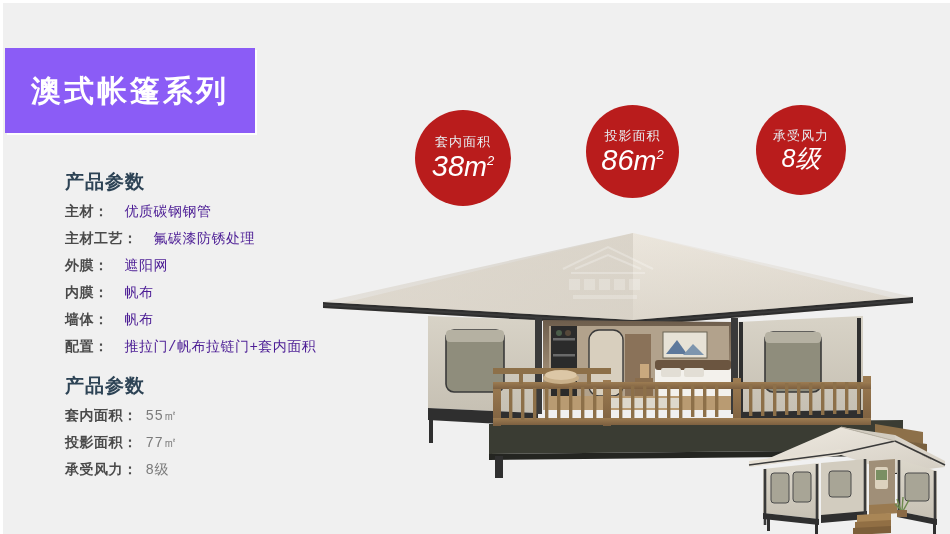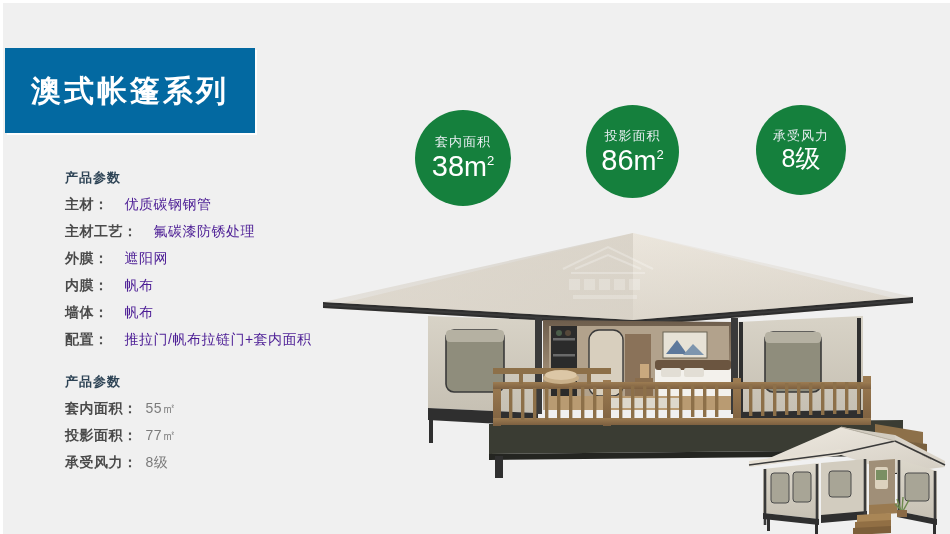--- a/index.html
+++ b/index.html
@@ -16,83 +16,85 @@
     border-top:3px solid #ffffff;
     border-left:3px solid #ffffff;
     box-sizing:border-box;
     overflow:hidden;
   }
 
   
   .title-banner{
     position:absolute;left:2px;top:45px;
     width:250px;height:85px;
-    background:#0369a1;
+    background:#8b5cf6;
     box-shadow:2px 2px 0 rgba(255,255,255,.9);
     display:flex;align-items:center;justify-content:center;
   }
   .title-banner .txt{
     color:#ffffff;
     font-size:30px;
     font-weight:bold;
     letter-spacing:3px;
     line-height:1;
     white-space:nowrap;
   }
 
   
   .spec-block{position:absolute;left:56px;}
   .sec-head{
     color:#2d4355;
-    font-size:13px;
+    font-size:19px;
     font-weight:bold;
     letter-spacing:1px;
     margin:0 0 10px 6px;
   }
   .row{
     display:flex;align-items:center;
     margin:0 0 13px 6px;
     font-size:14px;
     line-height:1;
     white-space:nowrap;
+    font-family:Liberation Mono, monospace;
   }
   .row .lab{
     color:#4a4a4a;
     font-weight:bold;
     letter-spacing:.5px;
   }
   .row .val{
     color:#4c1d95;
     margin-left:16px;
     letter-spacing:.5px;
   }
   .row.spec .val{color:#7b7b7b;margin-left:8px;}
 
   
   .badge{
     position:absolute;
     border-radius:50%;
-    background:#15803d;
+    background:#b91c1c;
     display:flex;flex-direction:column;
     align-items:center;justify-content:center;
     color:#ffffff;
     text-align:center;
   }
   .badge .cap{
     font-size:13px;
     letter-spacing:1px;
     line-height:1;
     margin-bottom:4px;
     color:#e7edf1;
   }
   .badge .big{
     font-size:29px;
     line-height:1;
     letter-spacing:0px;
     font-weight:400;
+    font-style:italic;
   }
   .badge.b1{left:412px;top:107px;width:96px;height:96px;}
   .badge.b2{left:583px;top:102px;width:93px;height:93px;}
   .badge.b3{left:753px;top:102px;width:90px;height:90px;}
   .badge.b3 .big{font-size:25px;}
   .badge .big .unit{font-size:.95em;}
   .badge .big sup{font-size:.45em;vertical-align:super;}
 
   
   .tent-main{position:absolute;left:300px;top:195px;width:640px;height:280px;}

